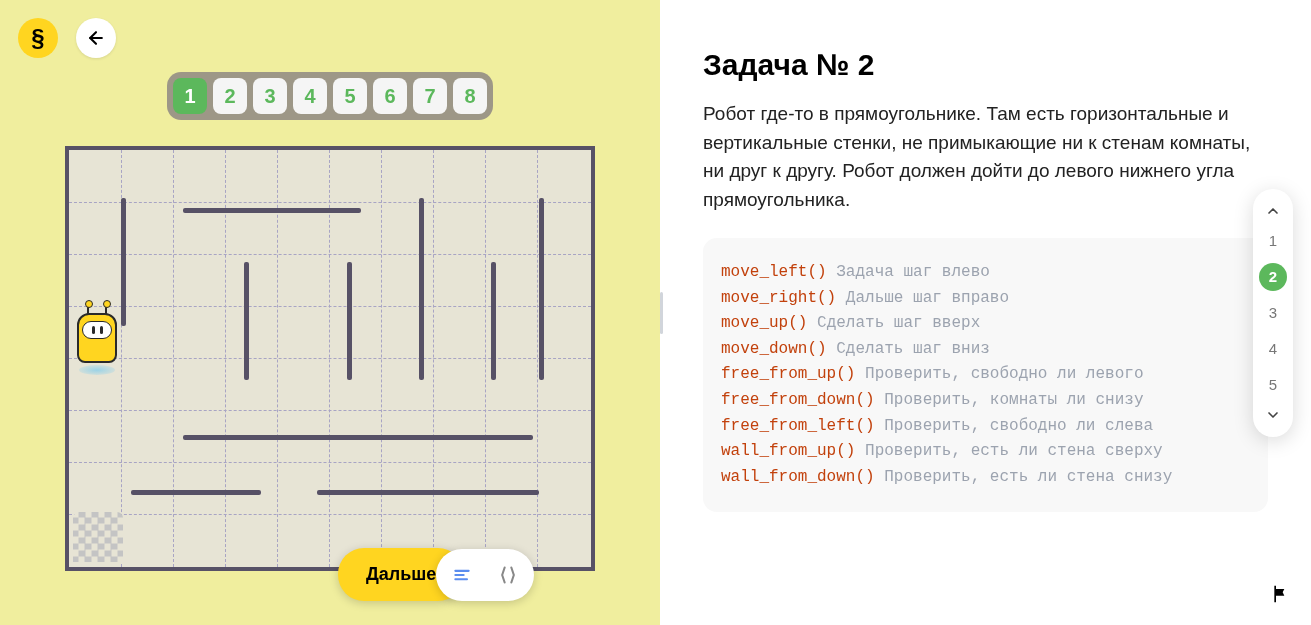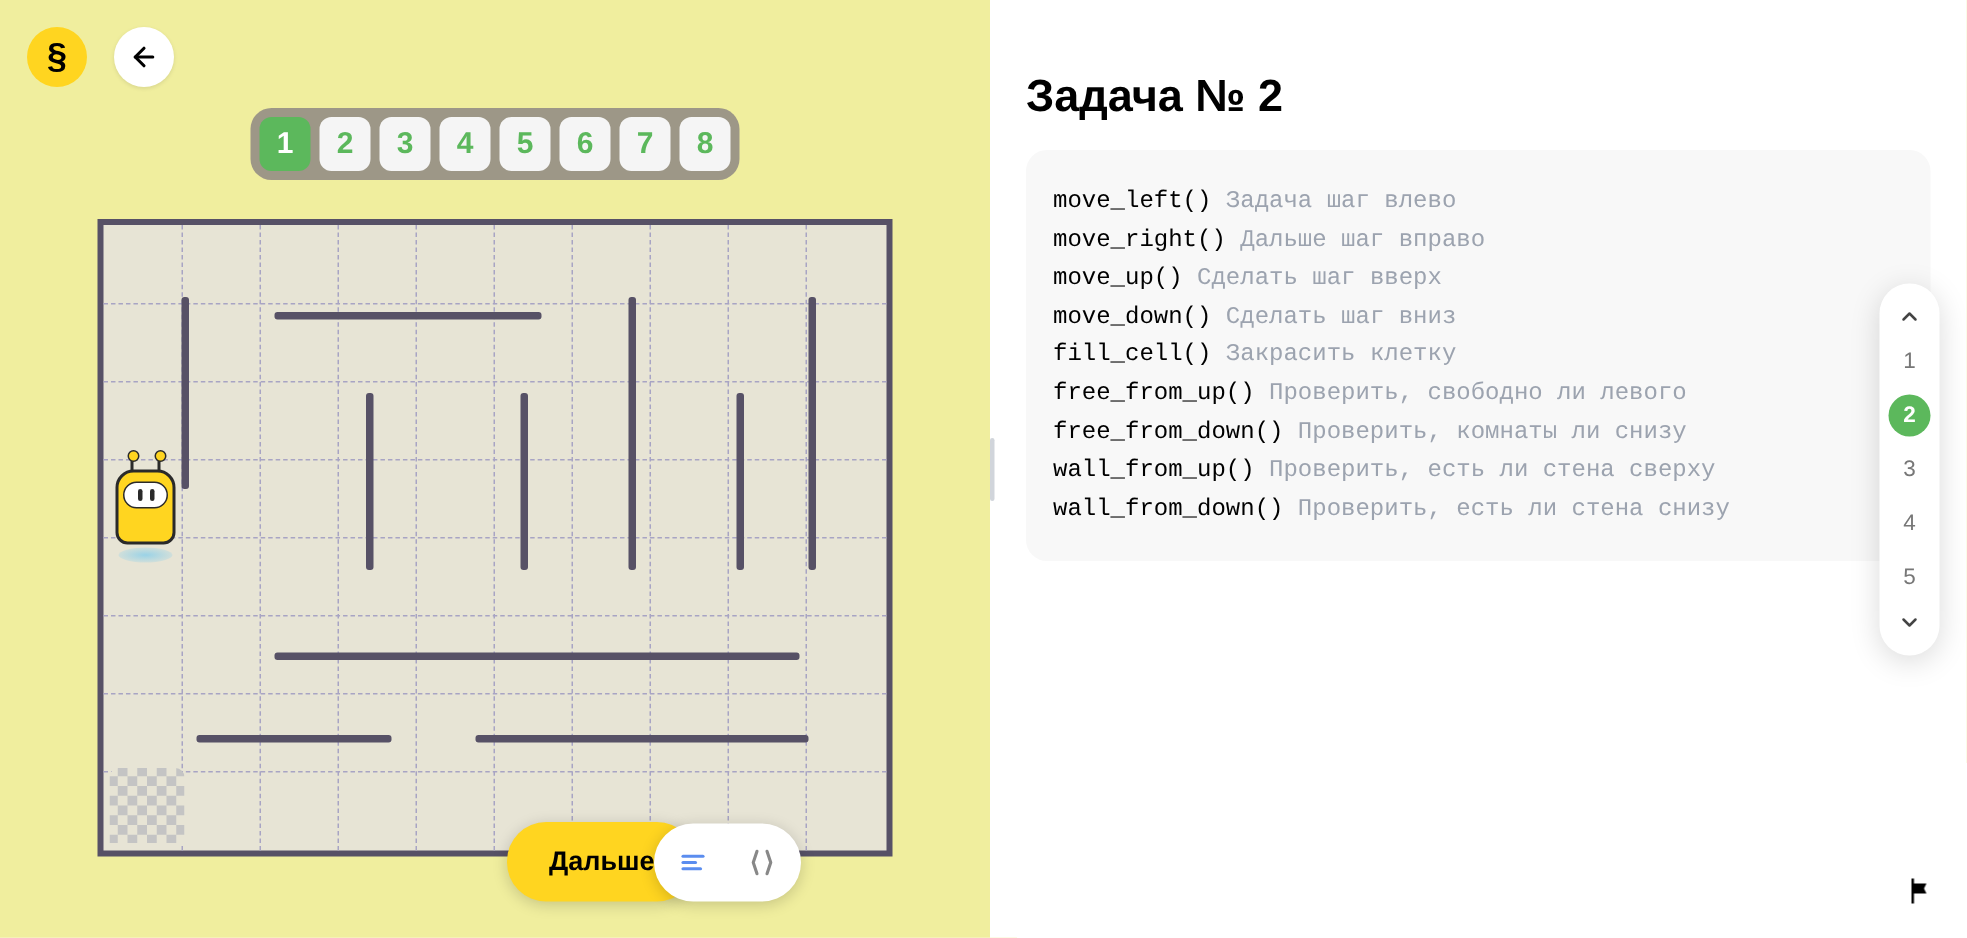--- a/index.html
+++ b/index.html
@@ -234,21 +234,21 @@
       cursor: pointer;
       color: #888;
     }
     .view-btn.active {
       color: #5b8def;
     }
     .right-panel {
       flex: 1;
       height: 100%;
       background: #fff;
-      padding: 48px 24px 24px;
+      padding: 48px 43px 24px;
       overflow: hidden;
       position: relative;
     }
     .divider {
       position: absolute;
       left: 0;
       top: 50%;
       transform: translateY(-50%);
       width: 3px;
       height: 42px;
@@ -271,21 +271,21 @@
       border-radius: 14px;
       padding: 22px 18px;
       font-family: 'Courier New', monospace;
       font-size: 16px;
       line-height: 1.6;
     }
     .code-line {
       white-space: nowrap;
     }
     .cmd {
-      color: #000000;
+      color: #c2410c;
       text-align: right;
     }
     .cmt {
       color: #9ca3af;
     }
     .side-nav {
       position: fixed;
       right: 18px;
       top: 50%;
       transform: translateY(-50%);
@@ -431,29 +431,30 @@
           <path d="M8 3 L5 12 L8 21"></path>
           <path d="M16 3 L19 12 L16 21"></path>
         </svg>
       </button>
     </div>
   </div>
 
   <div class="right-panel">
     <div class="divider"></div>
     <h1 class="task-title">Задача № 2</h1>
+    <p class="task-desc">Робот где-то в прямоугольнике. Там есть горизонтальные и вертикальные стенки, не примыкающие ни к стенам комнаты, ни друг к другу. Робот должен дойти до левого нижнего угла прямоугольника.</p>
 
     <div class="code-block">
       <div class="code-line"><span class="cmd">move_left()</span> <span class="cmt">Задача шаг влево</span></div>
       <div class="code-line"><span class="cmd">move_right()</span> <span class="cmt">Дальше шаг вправо</span></div>
       <div class="code-line"><span class="cmd">move_up()</span> <span class="cmt">Сделать шаг вверх</span></div>
       <div class="code-line"><span class="cmd">move_down()</span> <span class="cmt">Сделать шаг вниз</span></div>
-      <div class="code-line"><span class="cmd">fill_cell()</span> <span class="cmt">Закрасить клетку</span></div>
       <div class="code-line"><span class="cmd">free_from_up()</span> <span class="cmt">Проверить, свободно ли левого</span></div>
       <div class="code-line"><span class="cmd">free_from_down()</span> <span class="cmt">Проверить, комнаты ли снизу</span></div>
+      <div class="code-line"><span class="cmd">free_from_left()</span> <span class="cmt">Проверить, свободно ли слева</span></div>
       <div class="code-line"><span class="cmd">wall_from_up()</span> <span class="cmt">Проверить, есть ли стена сверху</span></div>
       <div class="code-line"><span class="cmd">wall_from_down()</span> <span class="cmt">Проверить, есть ли стена снизу</span></div>
     </div>
   </div>
 
   <div class="side-nav">
     <button class="nav-arrow">
       <svg width="16" height="16" viewBox="0 0 24 24" fill="none" stroke="currentColor" stroke-width="2.5" stroke-linecap="round" stroke-linejoin="round">
           <polyline points="18 15 12 9 6 15"></polyline>
         </svg>

